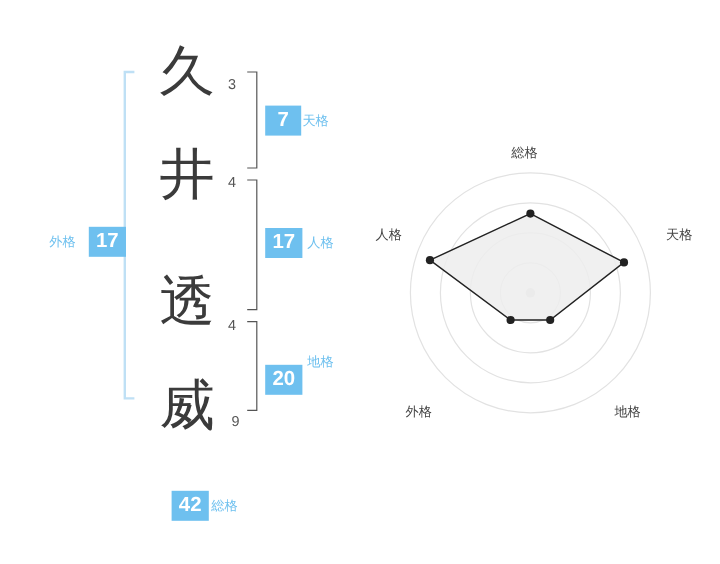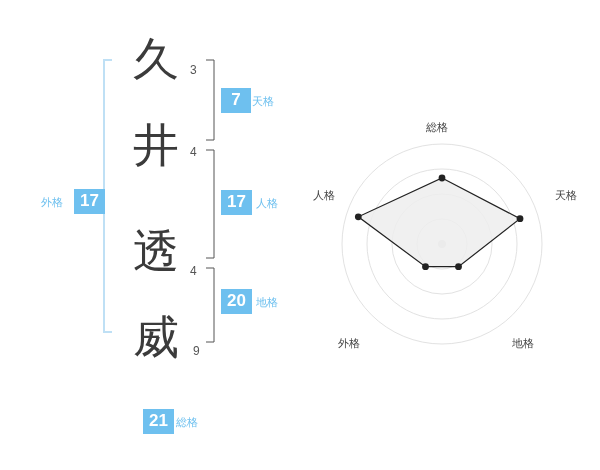--- a/index.html
+++ b/index.html
@@ -68,21 +68,21 @@
     line-height: 11px;
   }
 
   
   .chip-ten { left: 221px; top: 88px; }
   .lbl-ten  { left: 252px; top: 96px; }
   
   .chip-jin { left: 221px; top: 190px; }
   .lbl-jin  { left: 256px; top: 198px; }
   
-  .chip-chi { left: 221px; top: 289px; }
+  .chip-chi { left: 221px; top: 304px; }
   .lbl-chi  { left: 256px; top: 297px; }
   
   .chip-gai { left: 74px; top: 189px; }
   .lbl-gai  { left: 41px; top: 197px; }
   
   .chip-sou { left: 143px; top: 409px; }
   .lbl-sou  { left: 176px; top: 417px; }
 
   #name-svg {
     position: absolute;
@@ -146,21 +146,21 @@
 
   <div class="chip chip-jin">17</div>
   <div class="chip-label lbl-jin">人格</div>
 
   <div class="chip chip-chi">20</div>
   <div class="chip-label lbl-chi">地格</div>
 
   <div class="chip chip-gai">17</div>
   <div class="chip-label lbl-gai">外格</div>
 
-  <div class="chip chip-sou">21</div>
+  <div class="chip chip-sou">42</div>
   <div class="chip-label lbl-sou">総格</div>
 </div>
 
 <div id="radar-panel">
   <svg id="radar-svg" width="300" height="470">
     <g>
       <circle cx="142" cy="244" r="100" fill="none" stroke="#e2e2e2" stroke-width="1"></circle>
       <circle cx="142" cy="244" r="75" fill="none" stroke="#e2e2e2" stroke-width="1"></circle>
       <circle cx="142" cy="244" r="50" fill="none" stroke="#e2e2e2" stroke-width="1"></circle>
       <circle cx="142" cy="244" r="25" fill="none" stroke="#e2e2e2" stroke-width="1"></circle>

